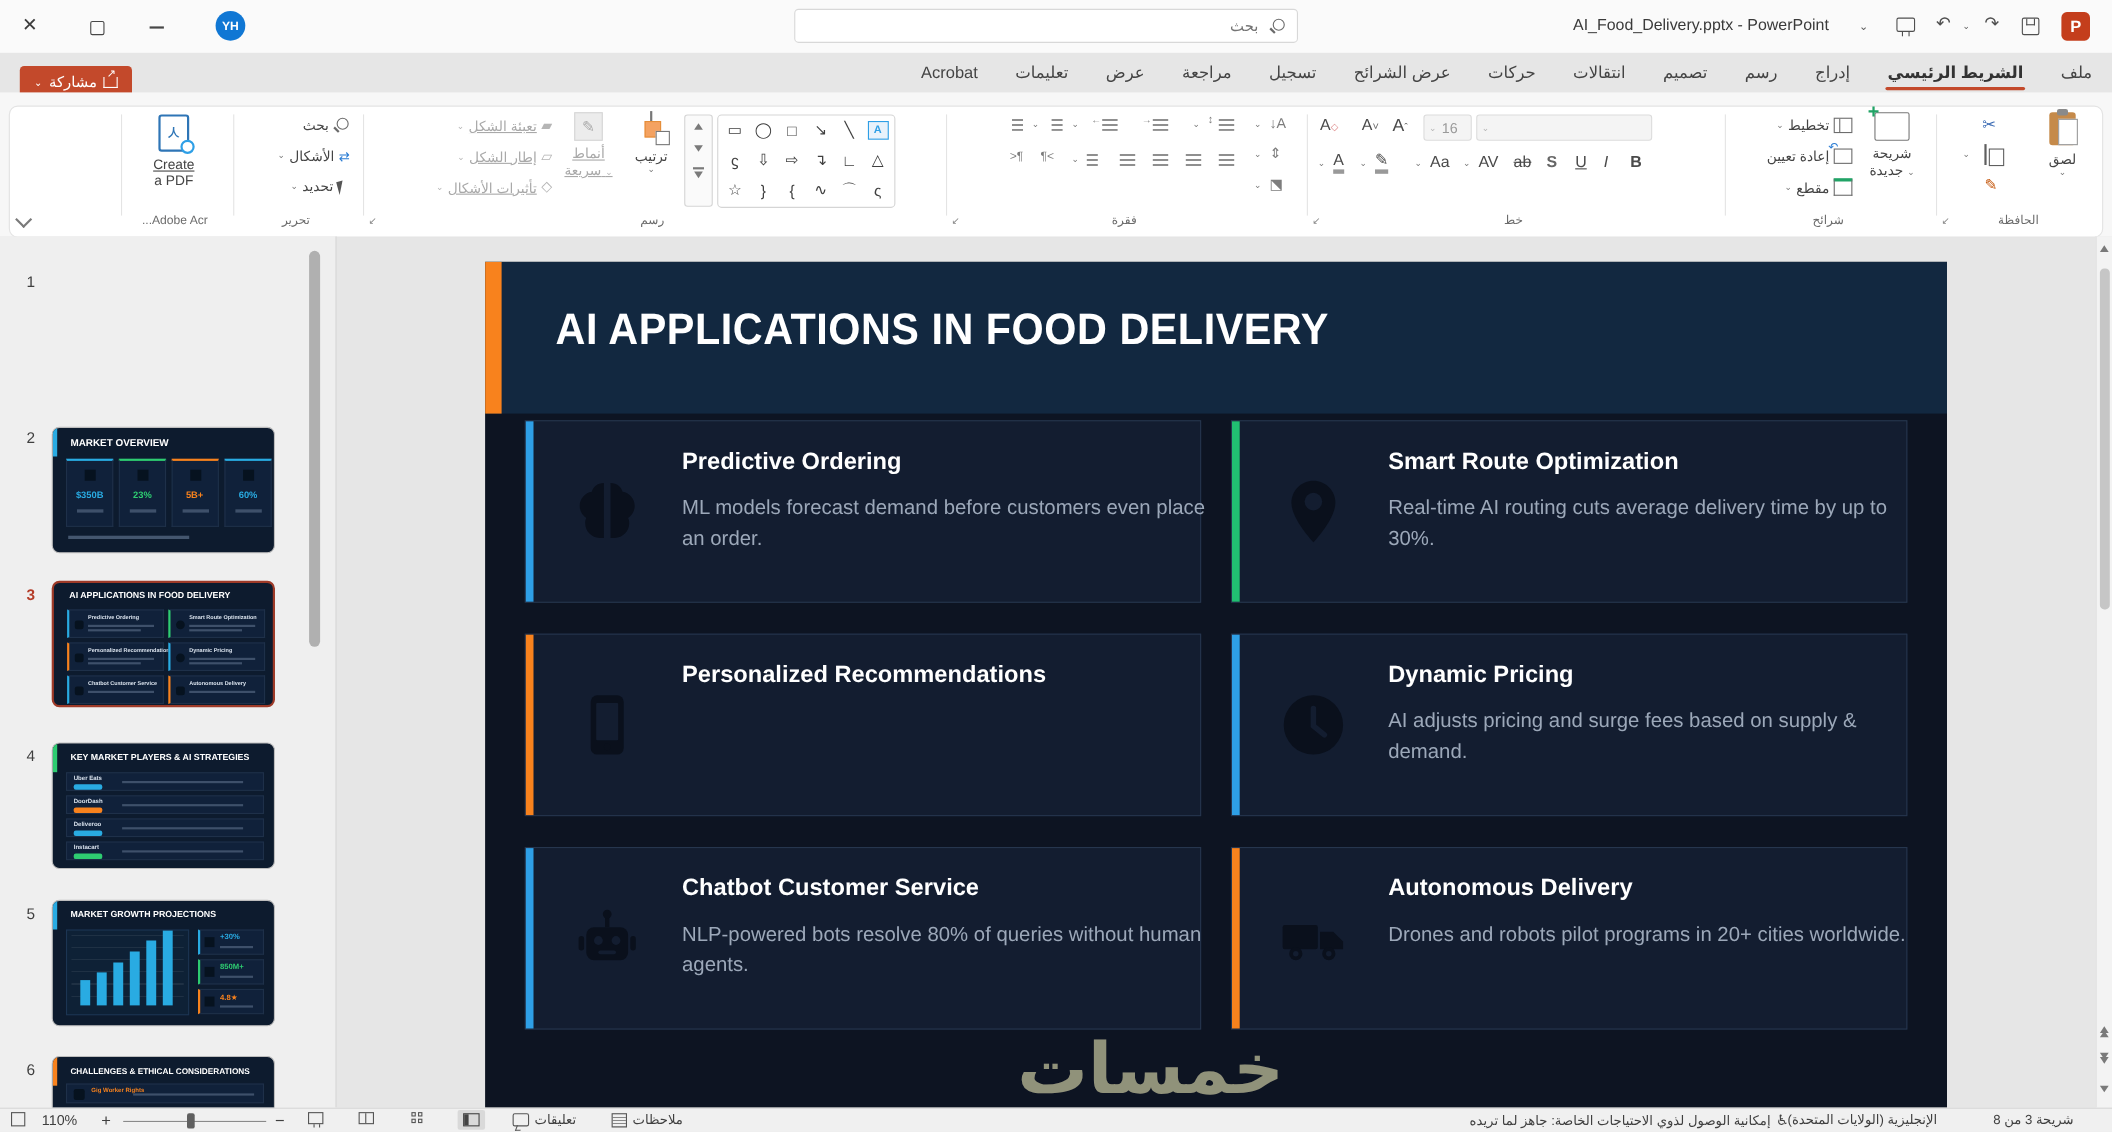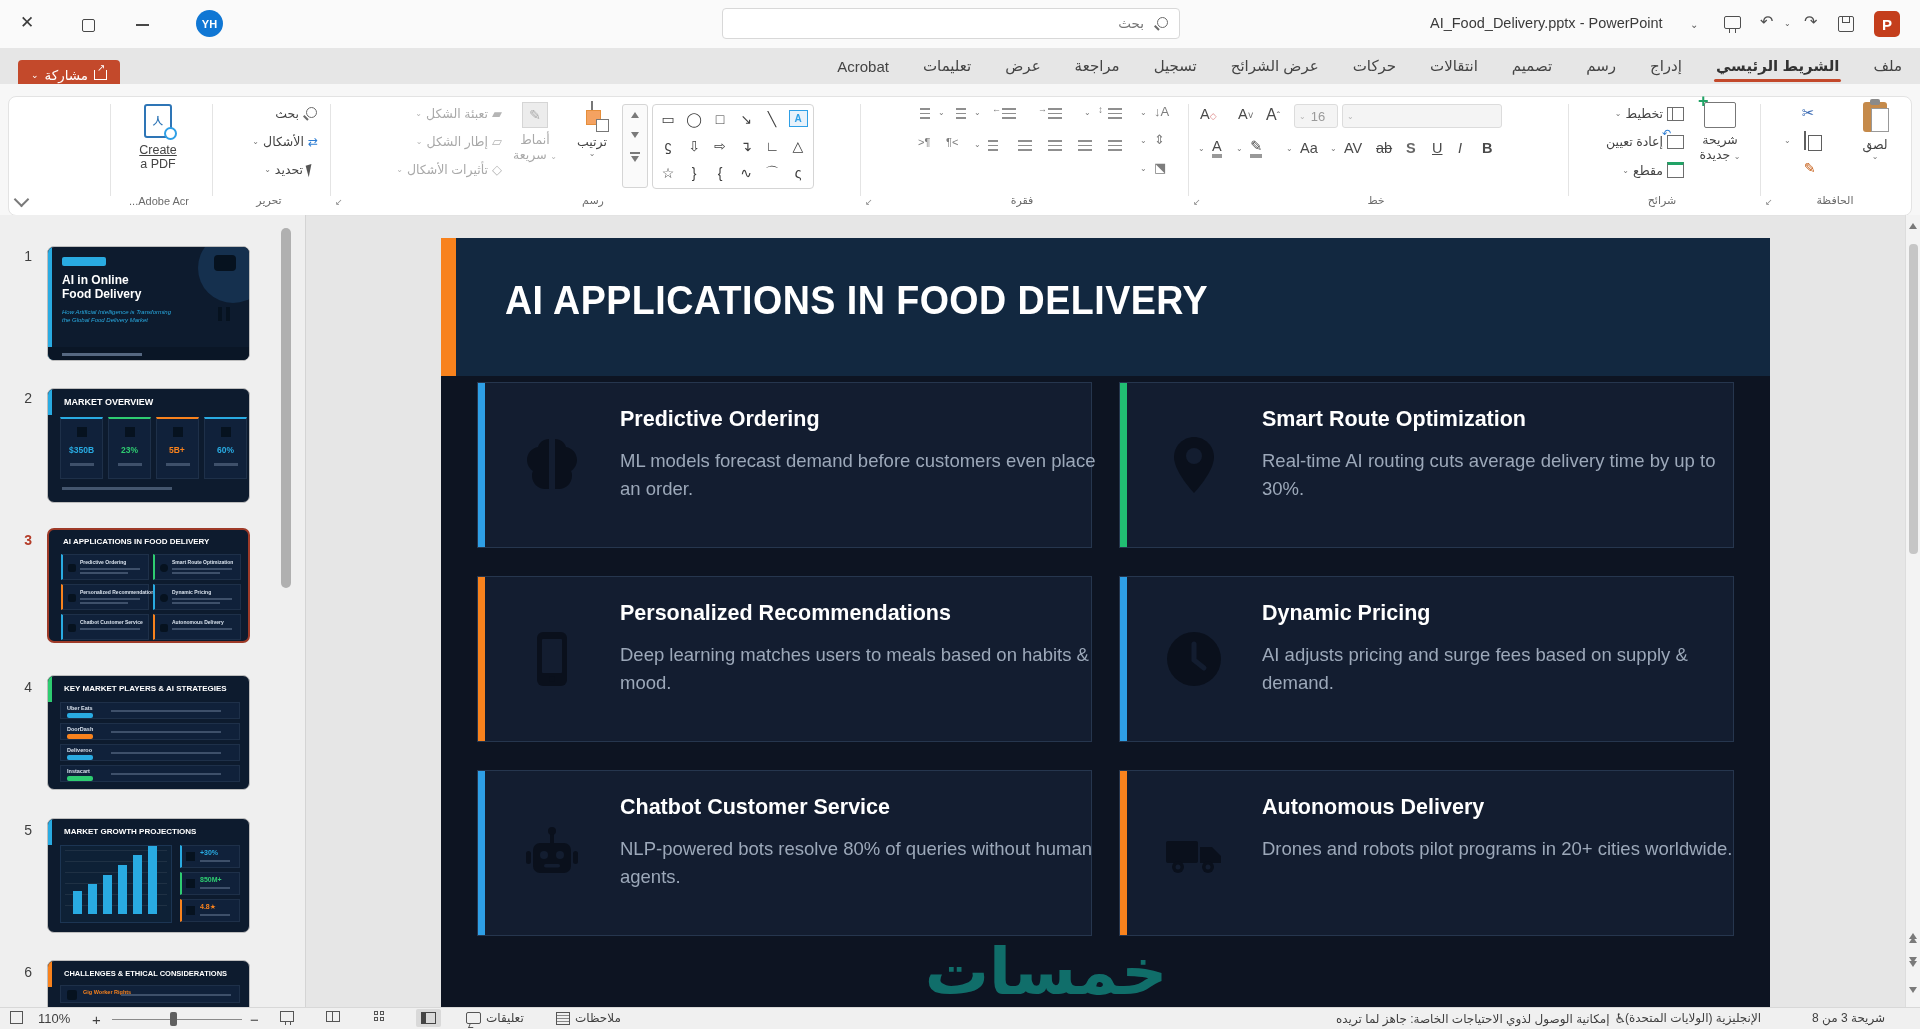--- a/index.html
+++ b/index.html
@@ -34,21 +34,21 @@
   .shicon{width:11px;height:9px;border:1.5px solid #fff;border-top:none;position:relative;}
   .shicon:before{content:"↗";position:absolute;left:2px;top:-8px;font-size:10px;color:#fff;}
   
   #ribbon{left:0;top:84px;width:1920px;height:131px;background:#F7F7F7;}
   #ribboncard{left:8px;top:12px;width:1902px;height:118px;background:#fff;border:1px solid #E3E3E3;border-radius:8px;}
   .grp{position:absolute;top:98px;height:112px;}
   .gl{position:absolute;bottom:3px;left:0;right:0;text-align:center;font-size:11px;color:#6B6B6B;direction:rtl;}
   .launcher{position:absolute;left:3px;bottom:3px;font-size:9px;color:#8a8a8a;}
   .gsep{position:absolute;top:104px;height:92px;width:1px;background:#E4E4E4;}
   .rlbl{font-size:12.5px;color:#444;}
-  .rlbl.dis{color:#A9A9A9;}
+  .rlbl.dis{color:#A9A9A9;text-decoration:underline;}
   .tinychev{font-size:8px;color:#777;}
   .tinychev.dis{color:#B5B5B5;}
   .rrow{position:absolute;display:flex;direction:rtl;align-items:center;gap:4px;}
   .bigbtn{position:absolute;display:flex;flex-direction:column;align-items:center;font-size:12.5px;color:#444;text-align:center;}
   .clipicon{position:relative;width:24px;height:30px;background:#C58A4A;border-radius:3px;}
   .clipicon:before{content:"";position:absolute;left:7px;top:-3px;width:10px;height:6px;background:#8a8a8a;border-radius:2px;}
   .clipicon:after{content:"";position:absolute;left:8px;top:6px;width:16px;height:22px;background:#fff;border:1px solid #999;}
   .scissors{color:#3E6DB5;font-size:15px;}
   .copyic{position:relative;width:12px;height:14px;border:1.4px solid #5f5f5f;background:#fff;}
   .copyic:before{content:"";position:absolute;left:3px;top:3px;width:12px;height:14px;border:1.4px solid #5f5f5f;background:#fff;}
@@ -92,21 +92,21 @@
   
   #slide{left:441px;top:238px;width:1329px;height:769px;background:#0D1422;overflow:hidden;}
   #slidehead{position:absolute;left:0;top:0;width:1329px;height:138px;background:#122840;}
   #slideaccent{position:absolute;left:0;top:0;width:15px;height:138px;background:#F8821D;}
   #slidetitle{position:absolute;left:64px;top:40px;font-size:40px;font-weight:bold;color:#fff;letter-spacing:.5px;transform:scaleX(.94);transform-origin:left;white-space:nowrap;}
   .card{position:absolute;width:615px;height:166px;background:#131D30;border:1px solid #26364E;box-sizing:border-box;}
   .cacc{position:absolute;left:0;top:0;bottom:0;width:7px;}
   .cico{position:absolute;left:42px;top:50px;width:64px;height:64px;}
   .ctit{position:absolute;left:142px;top:24px;font-size:21.5px;font-weight:bold;color:#fff;}
   .cdesc{position:absolute;left:142px;top:64px;width:480px;font-size:18.5px;line-height:1.5;color:#9CA8B9;}
-  #watermark{position:absolute;left:395px;top:697px;width:420px;text-align:center;font-size:64px;font-weight:bold;color:#14b8a6;opacity:.55;}
+  #watermark{position:absolute;left:395px;top:697px;width:420px;text-align:center;font-size:64px;font-weight:bold;color:#fef9c3;opacity:.55;}
   
   #vscroll{left:1905px;top:215px;width:15px;height:792px;background:#F3F3F3;border-left:1px solid #DDD;box-sizing:border-box;}
   .tri-up{width:0;height:0;border-left:4.5px solid transparent;border-right:4.5px solid transparent;border-bottom:6px solid #7a7a7a;}
   .tri-dn{width:0;height:0;border-left:4.5px solid transparent;border-right:4.5px solid transparent;border-top:6px solid #7a7a7a;}
   #vthumb{position:absolute;left:3px;top:29px;width:9px;height:310px;background:#C6C6C6;border-radius:4px;}
   #pscroll{position:absolute;left:281px;top:13px;width:10px;height:360px;background:#B0B0B0;border-radius:5px;}
   
   #status{left:0;top:1007px;width:1920px;height:22px;background:#F0F0F0;border-top:1px solid #D8D8D8;box-sizing:border-box;font-size:12px;color:#3F3F3F;}
   .sitem{position:absolute;top:3px;display:flex;align-items:center;gap:5px;}
   .fitic{width:11px;height:11px;border:1.4px solid #555;transform:rotate(0deg);}
@@ -362,36 +362,20 @@
       <span class="rlbl" style="margin-top:5px;text-decoration:underline;">Create</span>
       <span class="rlbl">a PDF</span>
     </div>
     <div class="gl">Adobe Acr...</div>
   </div>
 
   <span class="abs vchev" style="left:16px;top:194px;"></span>
 
   <div id="panel" class="abs">
     <span class="tnum" style="top:33px;">1</span>
-    <div class="thumb" style="top:31px;">
-      <div class="tbar" style="background:#29ABE2;"></div>
-      <div class="abs" style="left:150px;top:-14px;width:70px;height:70px;border-radius:50%;background:#15304E;"></div>
-      <div class="abs" style="left:166px;top:8px;width:22px;height:16px;background:#06121F;border-radius:4px;"></div>
-      <div class="abs" style="left:170px;top:60px;width:4px;height:14px;background:#06121F;"></div>
-      <div class="abs" style="left:178px;top:60px;width:4px;height:14px;background:#06121F;"></div>
-      <div class="abs" style="left:14px;top:10px;width:44px;height:9px;background:#29ABE2;border-radius:2px;"></div>
-      <div class="ttitle" style="left:14px;top:26px;font-size:12px;line-height:1.2;">
-        <div>AI in Online</div>
-          <div>Food Delivery</div>
-      </div>
-      <div class="abs" style="left:14px;top:62px;width:118px;font-size:6px;font-style:italic;color:#29ABE2;line-height:1.3;">How Artificial Intelligence is Transforming the Global Food Delivery Market</div>
-      <div class="abs" style="left:0;top:100px;width:203px;height:15px;background:#0A1626;">
-          <div class="skel" style="left:14px;top:6px;width:80px;height:3px;background:#566881;"></div>
-        </div>
-    </div>
 
     <span class="tnum" style="top:175px;">2</span>
     <div class="thumb" style="top:173px;">
       <div class="tbar" style="background:#29ABE2;height:26px;"></div>
       <div class="ttitle" style="left:16px;top:8px;font-size:9px;">MARKET OVERVIEW</div>
       <div class="minicard" style="left:12px;top:28px;width:43px;height:62px;border-top:2.5px solid #29ABE2;">
         <div class="skel" style="left:16px;top:8px;width:10px;height:10px;background:#06121F;"></div>
         <div class="mtit" style="left:8px;top:26px;font-size:8.5px;color:#29ABE2;">$350B</div>
         <div class="skel" style="left:9px;top:44px;width:24px;height:2.5px;"></div>
       </div>
@@ -546,21 +530,20 @@
     </div>
 
     <div class="card" style="left:36px;top:338px;">
       <div class="cacc" style="background:#F8821D;"></div>
       <svg class="cico" viewBox="0 0 64 64">
         <rect fill="#0A101C" x="17" y="5" width="30" height="54" rx="6"></rect>
         <rect fill="#131D30" x="22" y="12" width="20" height="34" rx="1"></rect>
         <circle fill="#0A101C" cx="32" cy="52" r="3"></circle>
       </svg>
       <div class="ctit">Personalized Recommendations</div>
-      <div class="cdesc">Deep learning matches users to meals based on habits &amp; mood.</div>
     </div>
     <div class="card" style="left:678px;top:338px;">
       <div class="cacc" style="background:#2E9FE6;"></div>
       <svg class="cico" viewBox="0 0 64 64">
         <circle fill="#0A101C" cx="32" cy="32" r="27"></circle>
         <path stroke="#131D30" stroke-width="5" stroke-linecap="round" fill="none" d="M32 17v16l10 8"></path>
       </svg>
       <div class="ctit">Dynamic Pricing</div>
       <div class="cdesc">AI adjusts pricing and surge fees based on supply &amp; demand.</div>
     </div>

